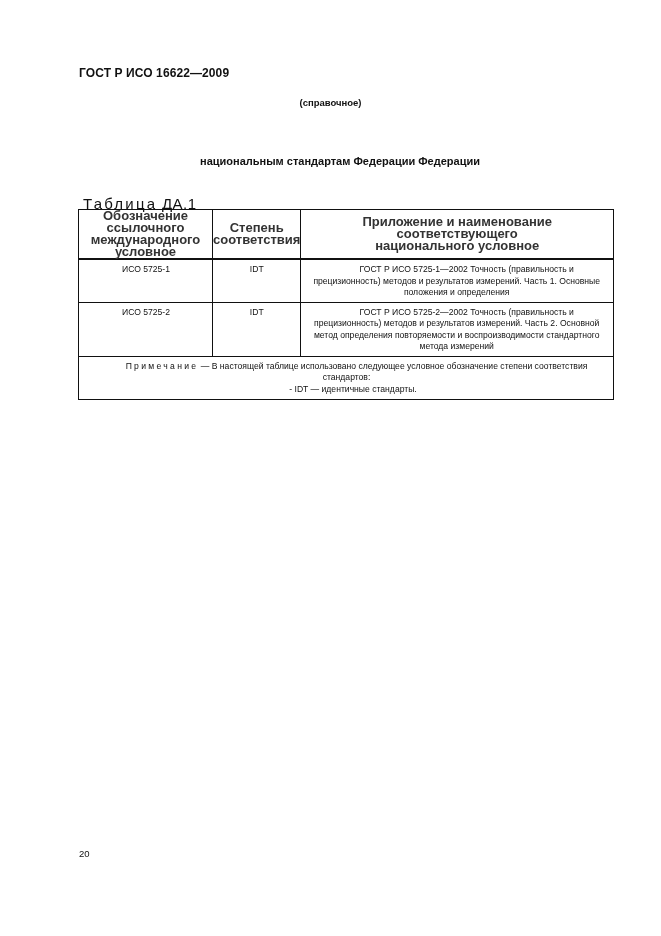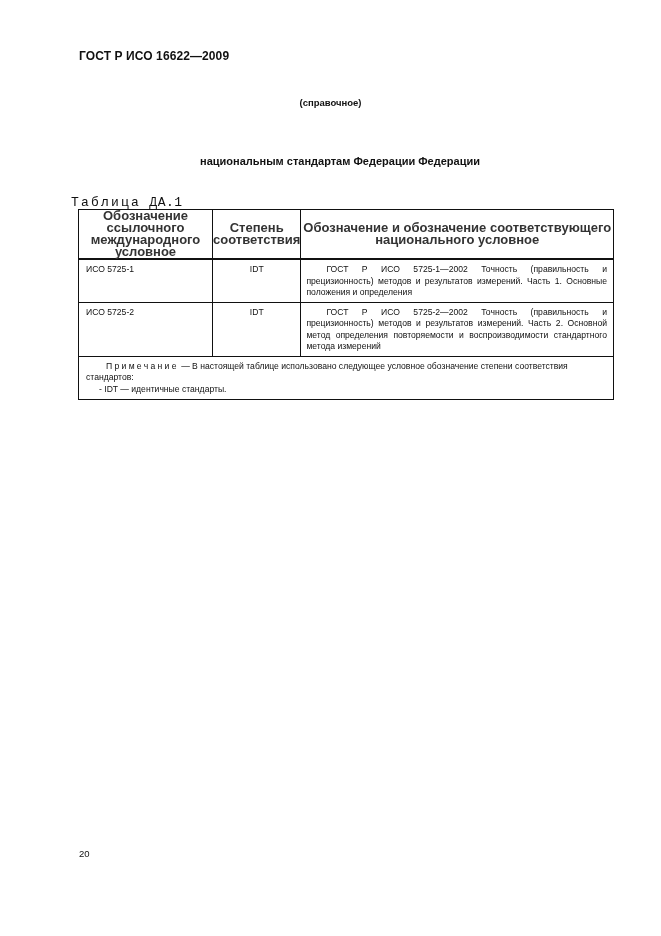--- a/index.html
+++ b/index.html
@@ -1,24 +1,24 @@
 <!DOCTYPE html>
 <html><head>
 <meta charset="utf-8">
 <style>
   html, body { margin: 0; padding: 0; background: #ffffff; }
   body { width: 661px; height: 936px; position: relative; overflow: hidden;
          font-family: "Liberation Sans", sans-serif; color: #111; }
-  .doc-header { position: absolute; left: 79px; top: 49px; font-size: 12px; font-weight: bold; letter-spacing: 0.1px; }
+  .doc-header { position: absolute; left: 79px; top: 66px; font-size: 12px; font-weight: bold; letter-spacing: 0.1px; }
   .annex { position: absolute; left: 0; width: 661px; top: 97px; text-align: center; font-size: 9.5px; font-weight: bold; line-height: 12px; }
   .title { position: absolute; left: 60px; width: 560px; top: 154px; text-align: center; font-size: 11px; font-weight: bold; line-height: 14px; }
-  .table-caption { position: absolute; left: 71px; top: 195px; font-size: 13px; letter-spacing: 0.5px; font-family: Liberation Mono, monospace; }
+  .table-caption { position: absolute; left: 83px; top: 195px; font-size: 15px; letter-spacing: 0.5px; }
   .table-caption .sp { letter-spacing: 2.2px; }
   table.main { position: absolute; left: 78px; top: 209px; width: 536px; border-collapse: collapse; font-size: 8.6px; line-height: 11.5px; }
-  table.main td, table.main th { border: 1px solid #111; vertical-align: top; padding: 0; }
+  table.main td, table.main th { border: 1px solid #111; vertical-align: top; padding: 0; text-align: center; }
   table.main th { font-weight: bold; color: #333; font-size: 13px; line-height: 12px; vertical-align: middle; height: 40px; border-bottom: 2.5px solid #111; }
   .c1 { width: 133px; }
   .c2 { width: 72px; }
   .c3 { width: auto; }
   td.cell-l { padding: 4px 6px 3px 7px !important; }
   td.cell-c { text-align: center; padding-top: 4px !important; }
   td.cell-t { padding: 4px 6px 3px 5px !important; text-align: justify; }
   .indent { display: inline-block; width: 20px; }
   tr.r1 td { height: 33px; }
   tr.r2 td { height: 44px; }
@@ -49,21 +49,21 @@
     <tr>
       <th class="c1">
         <div>Обозначение ссылочного</div>
         <div>международного условное</div>
       </th>
       <th class="c2">
         <div>Степень</div>
         <div>соответствия</div>
       </th>
       <th class="c3">
-        <div>Обозначение и обозначение соответствующего</div>
+        <div>Приложение и наименование соответствующего</div>
         <div>национального условное</div>
       </th>
     </tr>
   </thead>
   <tbody>
     <tr class="r1">
       <td class="cell-l">ИСО 5725-1</td>
       <td class="cell-c">IDT</td>
       <td class="cell-t"><span class="indent"></span><span>ГОСТ Р ИСО 5725-1—2002 Точность (правильность и прецизионность) методов и результатов измерений. Часть 1. Основные положения и определения</span></td>
     </tr>

